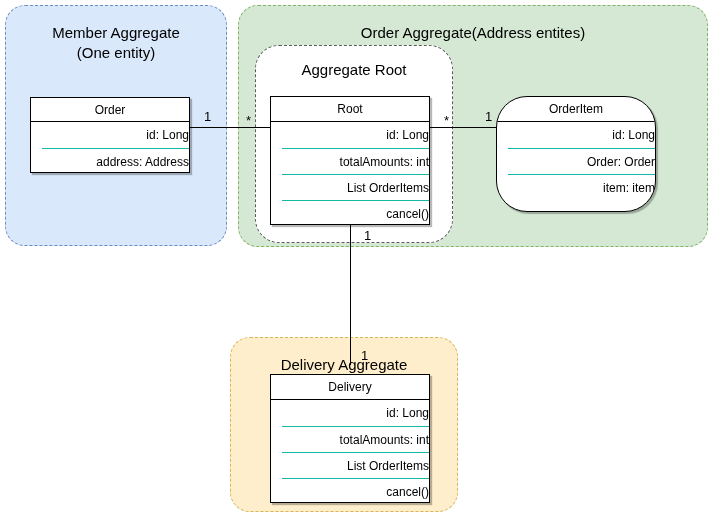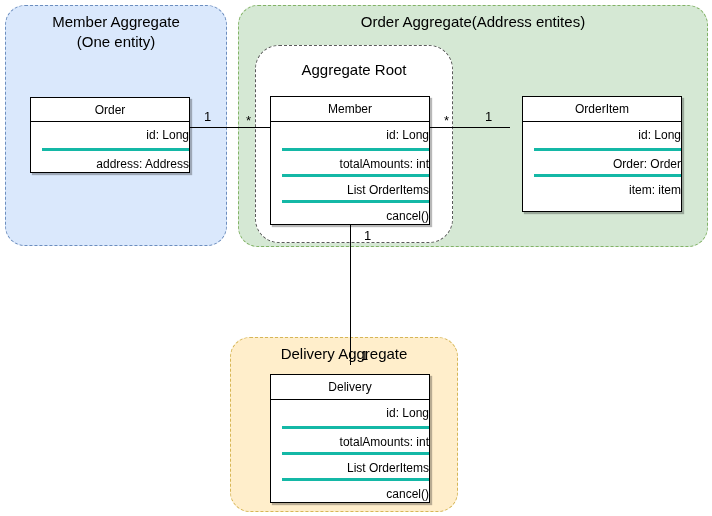--- a/index.html
+++ b/index.html
@@ -32,21 +32,21 @@
     background: #ffffff;
     border: 1px dashed #5a5a5a;
     border-radius: 24px;
   }
 
   .agg-title {
     width: 100%;
     text-align: center;
     font-size: 15px;
     line-height: 20px;
-    padding-top: 6px;
+    padding-top: 17px;
     color: #000;
   }
   .agg-root .agg-title { padding-top: 14px; }
 
   
   .uml {
     position: absolute;
     background: #ffffff;
     border: 1px solid #000000;
     font-size: 12px;
@@ -58,26 +58,26 @@
     line-height: 25px;
     text-align: center;
     border-bottom: 1px solid #000000;
   }
   .uml-row {
     height: 26px;
     line-height: 26px;
     padding-left: 8px;
     text-align: right;
   }
-  .uml-row + .uml-row { border-top: 3px solid #14b8a6; margin-left: 11px; }
+  .uml-row + .uml-row { border-top: 1px solid #14b8a6; margin-left: 11px; }
 
   #member-class    { left: 30px;  top: 97px;  width: 160px; height: 76px; }
   #member-class .uml-head { height: 24px; line-height: 24px; }
   #order-class     { left: 270px; top: 96px;  width: 160px; height: 129px; }
-  #orderitem-class { left: 522px; top: 96px;  width: 160px; height: 116px; }
+  #orderitem-class { left: 496px; top: 96px;  width: 160px; height: 116px; border-radius: 31px; }
   #delivery-class  { left: 270px; top: 374px; width: 160px; height: 129px; }
 
   
   .hline { position: absolute; height: 0; border-top: 1px solid #000; }
   .vline { position: absolute; width: 0;  border-left: 1px solid #000; }
   #conn-member-order { left: 190px; top: 127px; width: 80px; }
   #conn-order-item   { left: 430px; top: 127px; width: 80px; }
   #conn-order-delivery { left: 350px; top: 225px; height: 140px; }
 
   
@@ -129,21 +129,21 @@
   <span class="mult" id="mult-order-btm">1</span>
   <span class="mult" id="mult-delivery">1</span>
 
   <div class="uml" id="member-class">
     <div class="uml-head">Order</div>
     <div class="uml-row">id: Long</div>
     <div class="uml-row">address: Address</div>
   </div>
 
   <div class="uml" id="order-class">
-    <div class="uml-head">Member</div>
+    <div class="uml-head">Root</div>
     <div class="uml-row">id: Long</div>
     <div class="uml-row">totalAmounts: int</div>
     <div class="uml-row">List OrderItems</div>
     <div class="uml-row">cancel()</div>
   </div>
 
   <div class="uml" id="orderitem-class">
     <div class="uml-head">OrderItem</div>
     <div class="uml-row">id: Long</div>
     <div class="uml-row">Order: Order</div>

